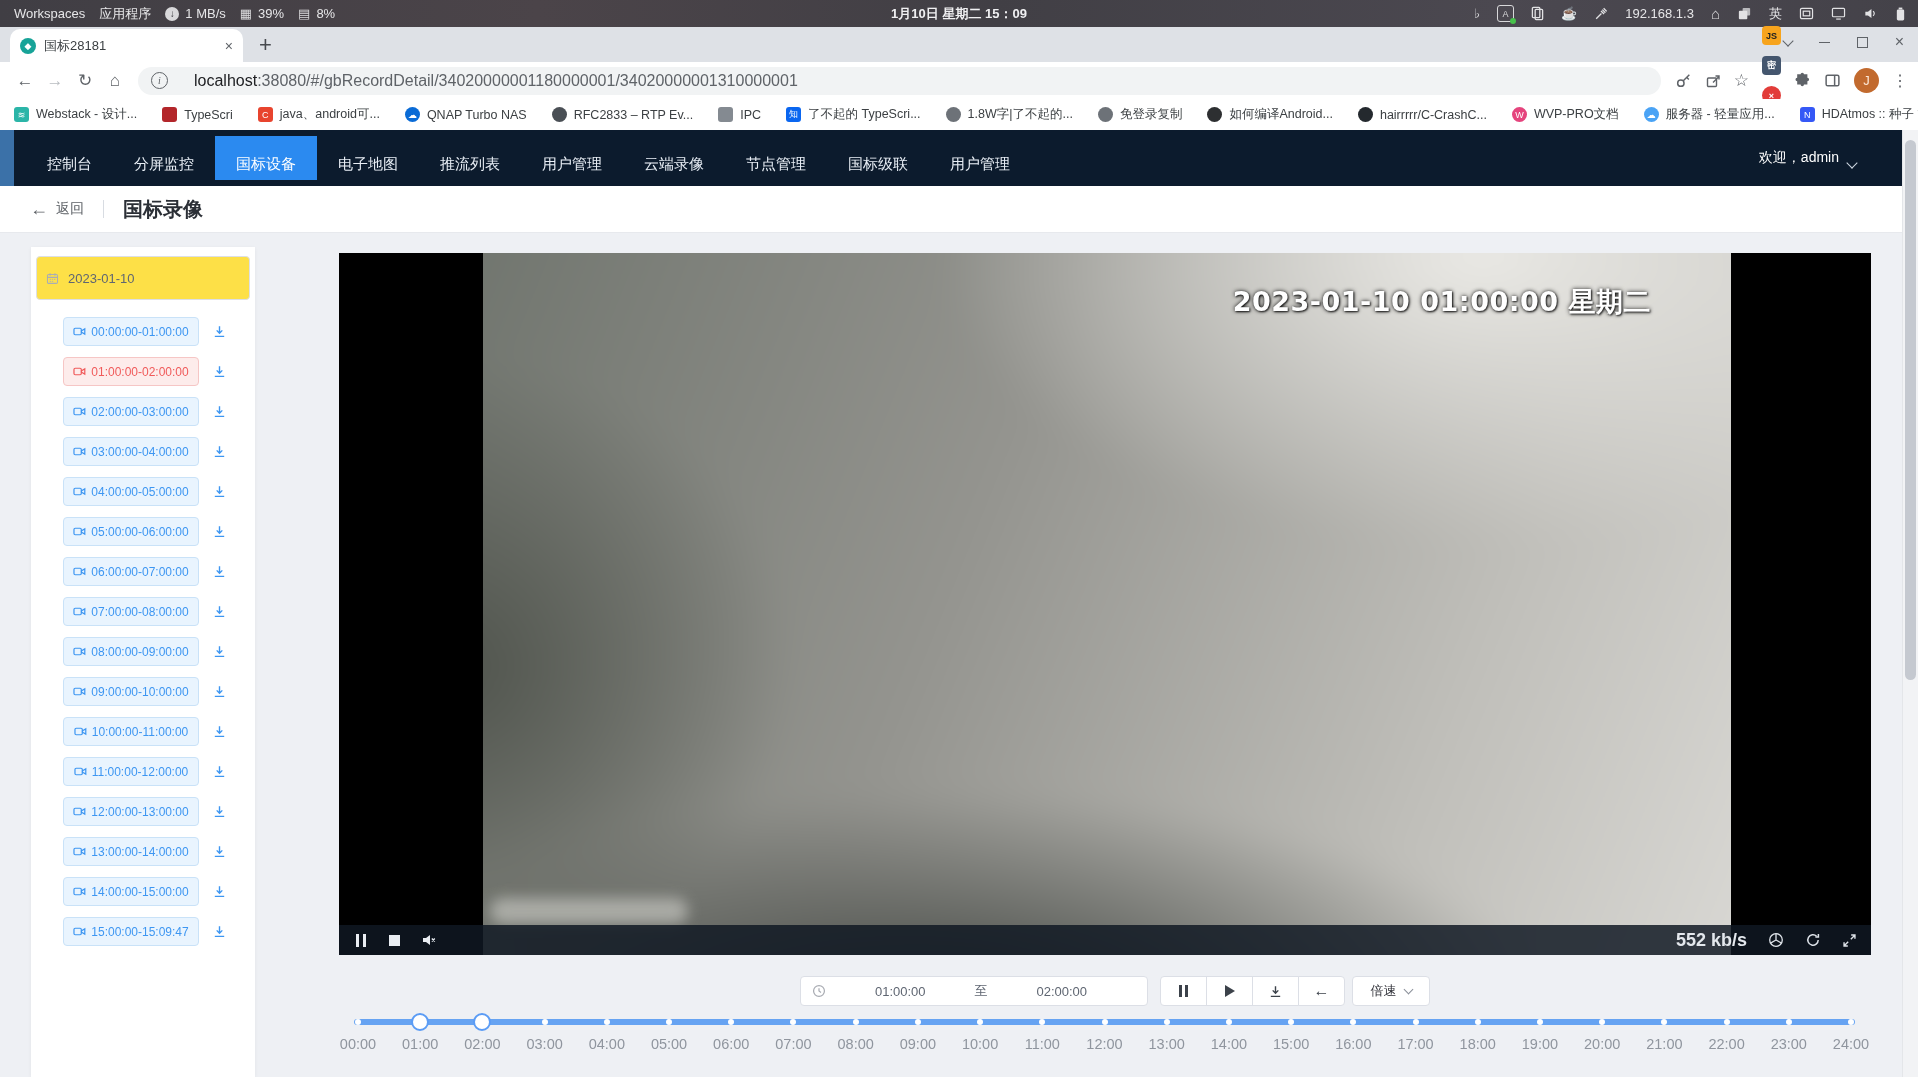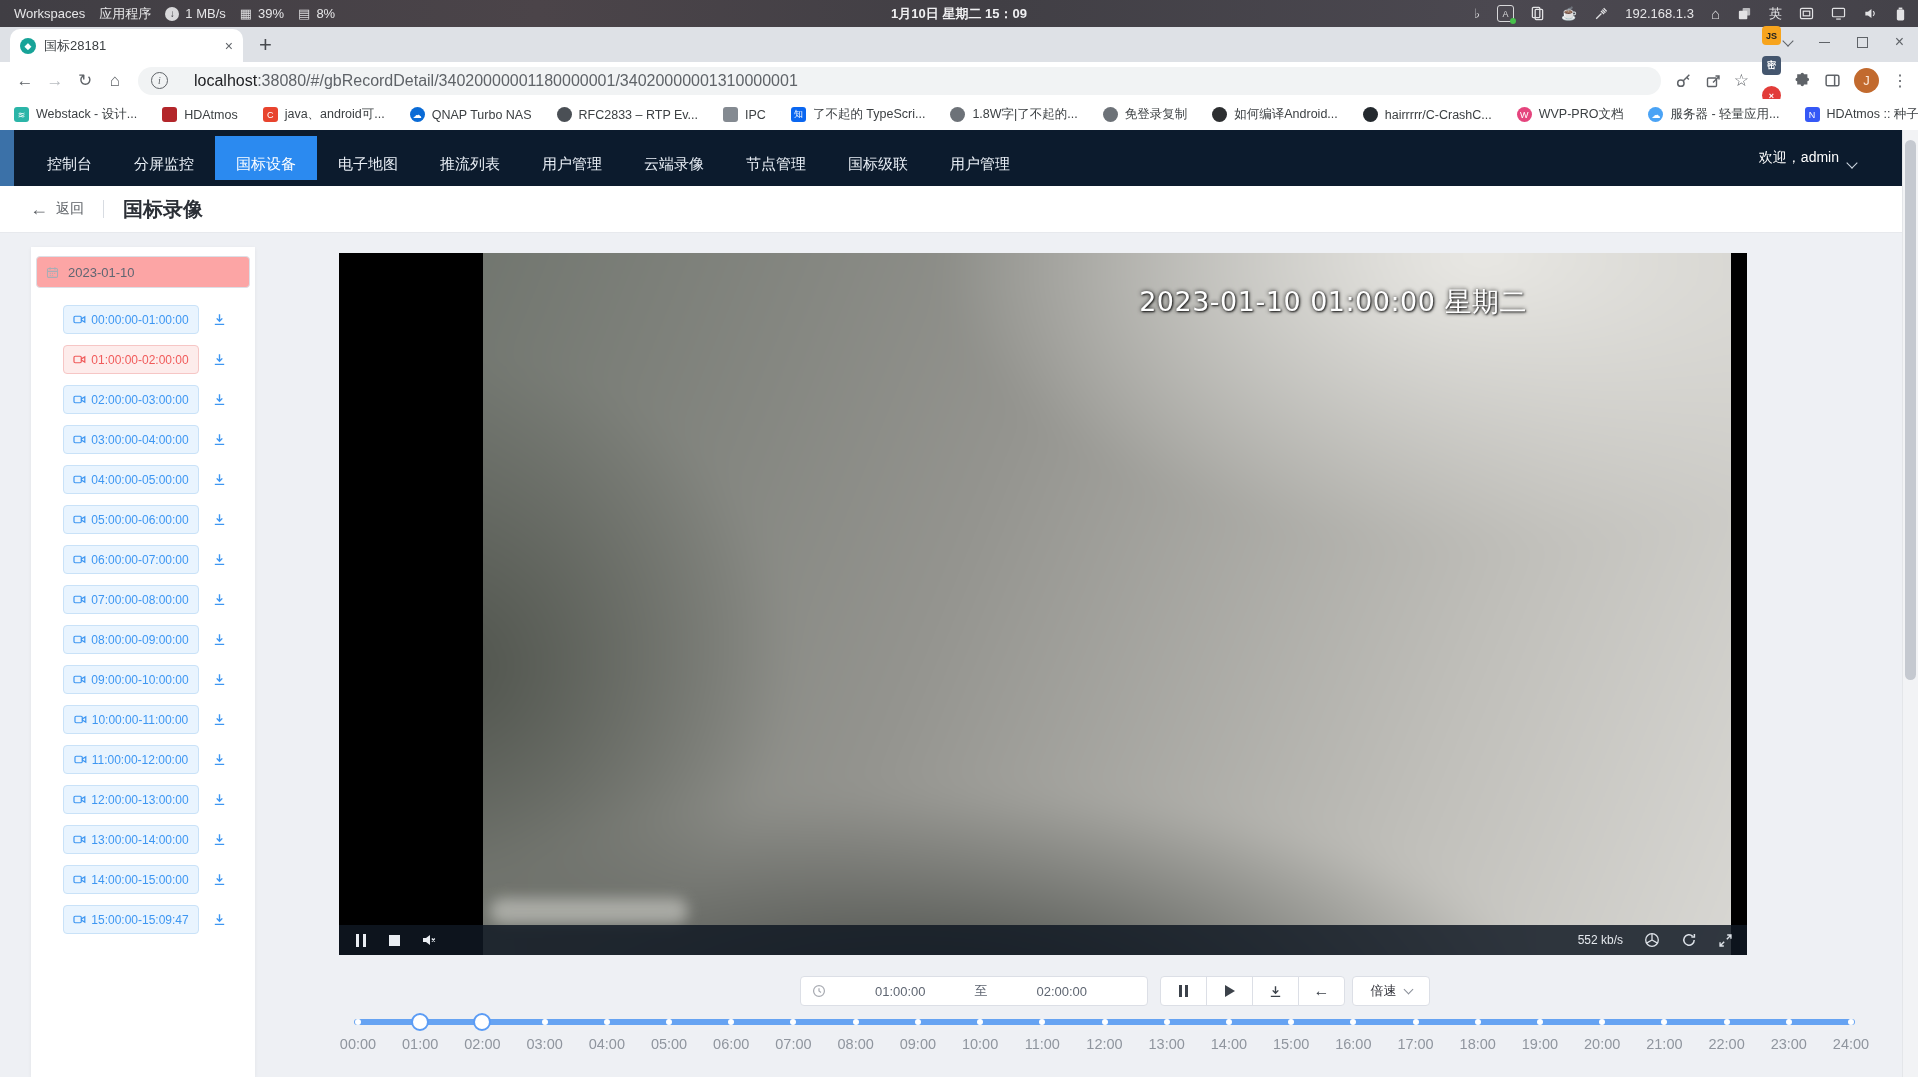--- a/index.html
+++ b/index.html
@@ -78,50 +78,50 @@
   #breadcrumb{position:absolute;left:0;top:186px;width:1902px;height:47px;background:#fff;display:flex;
     align-items:center;padding-left:30px;box-sizing:border-box;border-bottom:1px solid #e7e9ed;}
   #back-link{display:flex;align-items:center;gap:8px;color:#5d6166;font-size:14px;}
   .back-arrow{font-size:18px;line-height:1;}
   #bc-divider{width:1px;height:18px;background:#d8dce2;margin:0 19px;}
   #page-title{font-size:20px;font-weight:bold;color:#2b2f36;}
 
   
   #sidebar{position:absolute;left:31px;top:247px;width:224px;bottom:0;background:#fff;box-shadow:0 1px 4px rgba(0,0,0,.05);}
   #date-picker{margin:9px 5px 0;height:30px;border:1px solid #dcdfe6;border-radius:4px;display:flex;
-    align-items:center;padding:0 9px;gap:9px;background:#fca5a5;}
+    align-items:center;padding:6px 9px;gap:9px;background:#fde047;}
   #date-text{font-size:13px;color:#5f6672;}
   #segment-list{margin-top:17px;}
   .seg-row{display:flex;align-items:center;margin:0 0 11px 32px;}
   .seg-btn{width:136px;height:29px;box-sizing:border-box;border:1px solid #c9e2f8;background:#e9f4fe;color:#3d96f2;
     border-radius:4px;display:flex;align-items:center;justify-content:center;gap:5px;font-size:12px;white-space:nowrap;}
   .seg-btn.sel{border-color:#f6c6c5;background:#fdeceb;color:#f05a5a;}
   .seg-dl{margin-left:13px;color:#3d96f2;display:flex;}
 
   
-  #video-stage{position:absolute;left:339px;top:253px;width:1408px;height:702px;background:#000;overflow:hidden;}
+  #video-stage{position:absolute;left:339px;top:253px;width:1532px;height:702px;background:#000;overflow:hidden;font-weight:bold;}
   #video-frame{position:absolute;left:144px;top:0;width:1248px;height:702px;overflow:hidden;background:#8b8c87;}
   #video-blur{position:absolute;left:-45px;top:-45px;width:1338px;height:792px;filter:blur(16px);
     background:
       radial-gradient(900px 480px at 78% 6%, #eae9e5 0%, rgba(234,233,229,0) 60%),
       radial-gradient(620px 560px at 1% 58%, #50544d 0%, rgba(80,84,77,0) 55%),
       radial-gradient(980px 360px at 38% 102%, #3c403c 0%, rgba(60,64,60,0) 62%),
       linear-gradient(112deg,#6e736c 0%,#94948f 40%,#c0bfba 74%,#dcdbd7 100%);}
   #video-watermark{position:absolute;left:7px;top:645px;width:198px;height:26px;border-radius:13px;
     background:rgba(228,228,222,.5);filter:blur(7px);}
   #video-osd{position:absolute;top:31px;right:220px;font-size:27px;color:#fff;letter-spacing:.5px;
     font-family:"DejaVu Sans",sans-serif;text-shadow:0 0 4px rgba(0,0,0,.9),1px 1px 2px rgba(0,0,0,.75);}
   #player-bar{position:absolute;left:0;bottom:0;width:100%;height:30px;background:rgba(16,24,34,.84);
     display:flex;align-items:center;}
   .pb-pause{display:flex;gap:4px;margin-left:17px;}
   .pb-pause i{width:3px;height:13px;background:#e9edf2;display:block;}
   .pb-stop{width:11px;height:11px;background:#e9edf2;margin-left:23px;}
   .pb-vol{margin-left:21px;display:flex;}
   #pb-right{margin-left:auto;display:flex;align-items:center;gap:21px;margin-right:14px;}
-  #bitrate{font-size:12px;color:#e4e8ed;}
+  #bitrate{font-size:18px;color:#e4e8ed;}
 
   
   #time-picker{position:absolute;left:800px;top:976px;width:348px;height:30px;box-sizing:border-box;
     border:1px solid #dcdfe6;border-radius:4px;background:#fff;display:flex;align-items:center;padding:0 11px;}
   #tp-start,#tp-end{flex:1;text-align:center;font-size:13px;color:#5f6672;}
   #tp-sep{font-size:13px;color:#5f6672;}
   #btn-group{position:absolute;left:1160px;top:976px;display:flex;}
   .ctl-btn{width:47px;height:30px;box-sizing:border-box;border:1px solid #dcdfe6;background:#fff;margin-left:-1px;
     display:flex;align-items:center;justify-content:center;color:#3c424a;}
   .ctl-btn:first-child{border-radius:4px 0 0 4px;margin-left:0;}
@@ -280,21 +280,21 @@
   </div>
 </div>
 
 <div id="bookmarks-bar">
   <span class="bm-item">
       <span class="bm-ico" style="background: rgb(43, 181, 168); color: rgb(255, 255, 255);">≋</span>
       <span class="bm-label">Webstack - 设计...</span>
     </span>
     <span class="bm-item">
       <span class="bm-ico" style="background: rgb(179, 38, 42); color: rgb(255, 255, 255);"></span>
-      <span class="bm-label">HDAtmos</span>
+      <span class="bm-label">TypeScri</span>
     </span>
     <span class="bm-item">
       <span class="bm-ico" style="background: rgb(232, 68, 46); color: rgb(255, 255, 255);">C</span>
       <span class="bm-label">java、android可...</span>
     </span>
     <span class="bm-item">
       <span class="bm-ico" style="background: rgb(10, 107, 214); color: rgb(255, 255, 255); border-radius: 50%;">☁</span>
       <span class="bm-label">QNAP Turbo NAS</span>
     </span>
     <span class="bm-item">

